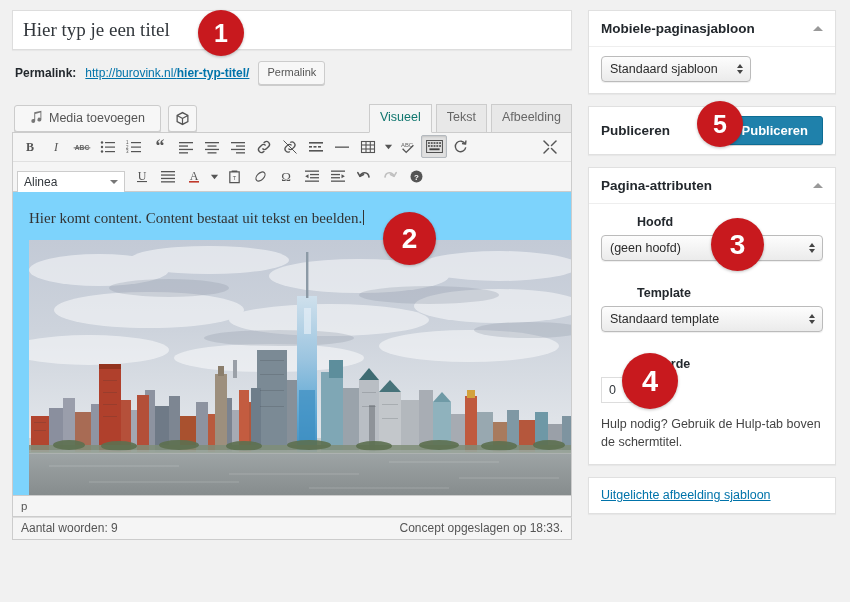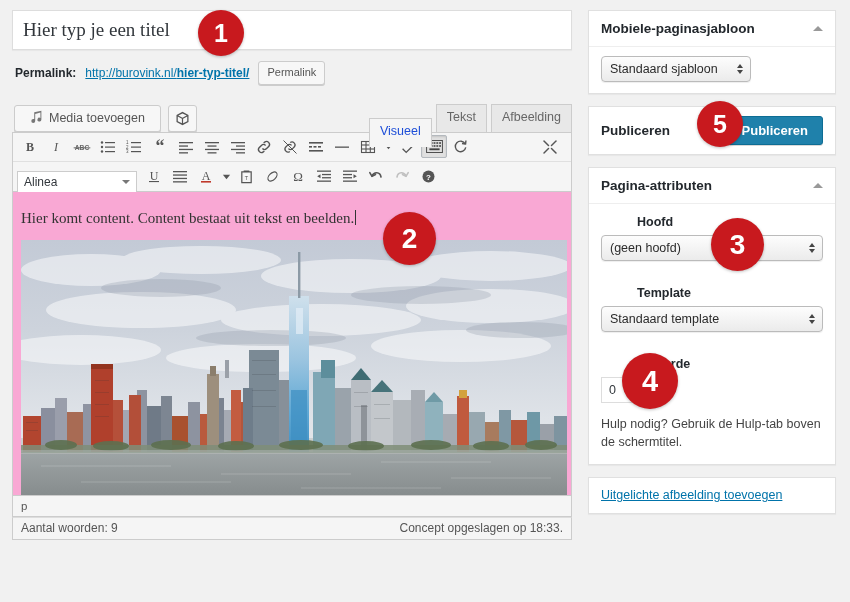--- a/index.html
+++ b/index.html
@@ -30,35 +30,35 @@
   .permalink a.pl .slug { font-weight:bold; }
   .btn-small { display:inline-block; background:#f7f7f7; border:1px solid #ccc; border-radius:3px; padding:2px 8px 3px; font-size:11px; color:#555; line-height:1.5; cursor:pointer; box-shadow:0 1px 0 #ccc; }
 
   
   .editor { margin-top:13px; }
   .media-bar { position:relative; height:34px; display:flex; align-items:flex-end; padding-left:2px; }
   .btn-media { display:inline-flex; align-items:center; gap:6px; background:#f7f7f7; border:1px solid #ccc; border-radius:3px; height:27px; padding:0 15px; font-size:12.5px; color:#555; cursor:pointer; box-shadow:0 1px 0 #ccc; }
   .btn-icon-only { display:inline-flex; align-items:center; justify-content:center; width:29px; height:27px; background:#f7f7f7; border:1px solid #ccc; border-radius:3px; margin-left:7px; cursor:pointer; box-shadow:0 1px 0 #ccc; }
   .tabs { position:absolute; right:0; bottom:0; display:flex; align-items:flex-end; }
   .tab { background:#e8e8e8; border:1px solid #ccc; border-bottom:none; padding:4px 10px 5px; font-size:12.5px; color:#666; margin-left:4px; cursor:pointer; line-height:1.4; }
-  .tab.active { background:#f5f5f5; color:#1d4ed8; border-bottom:1px solid #f5f5f5; position:relative; top:15px; }
+  .tab.active { background:#f5f5f5; color:#0f766e; border-bottom:1px solid #f5f5f5; position:relative; top:1px; }
 
   .tb-wrap { border:1px solid #ccc; background:#f5f5f5; }
   .tbrow { display:flex; align-items:center; padding:2px 4px; gap:0; height:29px; }
   .tbrow.r1 { border-bottom:1px solid #e0e0e0; }
   .tbtn { width:26px; height:23px; display:inline-flex; align-items:center; justify-content:center; cursor:pointer; border-radius:2px; color:#555; }
   .tbtn svg { display:block; }
   .tbtn.pressed { background:#e0e0e0; border:1px solid #b4b9be; box-shadow:inset 0 1px 2px rgba(0,0,0,.12); }
   .tbtn.dim { color:#bbb; }
   .spacer { flex:1; }
-  .style-select { position:relative; width:120px; height:23px; margin-right:4px;margin-top:12px; }
+  .style-select { position:relative; width:108px; height:23px; margin-right:4px;margin-top:12px; }
   .style-select .ss-box { position:absolute; inset:0; border:1px solid #ccc; background:#fff; display:flex; align-items:center; padding:0 6px; font-size:12px; color:#32373c; }
   .style-select .ss-arrow { position:absolute; right:7px; top:50%; transform:translateY(-50%); border-left:4px solid transparent; border-right:4px solid transparent; border-top:4px solid #777; }
 
-  .content-area { border:1px solid #ccc; border-top:none; background:#f9a8d4; height:304px; padding:14px 14px 0 8px; overflow:hidden; position:relative; }
+  .content-area { border:1px solid #ccc; border-top:none; background:#7dd3fc; height:304px; padding:14px 14px 0 16px; overflow:hidden; position:relative; }
   .content-text { font-family:"Liberation Serif", serif; font-size:15px; color:#333; line-height:1.6; margin:0 0 10px 0; position:relative; }
   .caret { display:inline-block; width:1px; height:15px; background:#333; vertical-align:-2px; margin-left:1px; }
 
   
   .photo { width:546px; height:256px; position:relative; overflow:hidden; display:block; }
 
   .path-bar { border:1px solid #ccc; border-top:none; background:#f5f5f5; height:21px; display:flex; align-items:center; padding:0 8px; font-size:11.5px; color:#555; }
   .status-bar { border:1px solid #ccc; border-top:1px solid #ddd; background:#f5f5f5; height:23px; display:flex; align-items:center; justify-content:space-between; padding:0 8px; font-size:12px; color:#555; }
 
   
@@ -602,21 +602,21 @@
 
         <div class="fld-label sp">Volgorde</div>
         <input class="num-input" type="text" value="0" style="">
 
         <div class="help-text">Hulp nodig? Gebruik de Hulp-tab boven de schermtitel.</div>
       </div>
     </div>
 
     <div class="panel">
       <div class="panel-body tight">
-        <a class="link-blue" href="#">Uitgelichte afbeelding toevoegen</a>
+        <a class="link-blue" href="#">Uitgelichte afbeelding sjabloon</a>
       </div>
     </div>
   </div>
 
   <div class="badge" style="left: 198px; top: 10px; width: 46px; height: 46px; font-size: 25px; background: rgb(200, 25, 30);">
       <span>1</span>
     </div>
   <div class="badge" style="left: 383px; top: 212px; width: 53px; height: 53px; font-size: 28px; background: rgb(200, 25, 30);">
       <span>2</span>
     </div>

